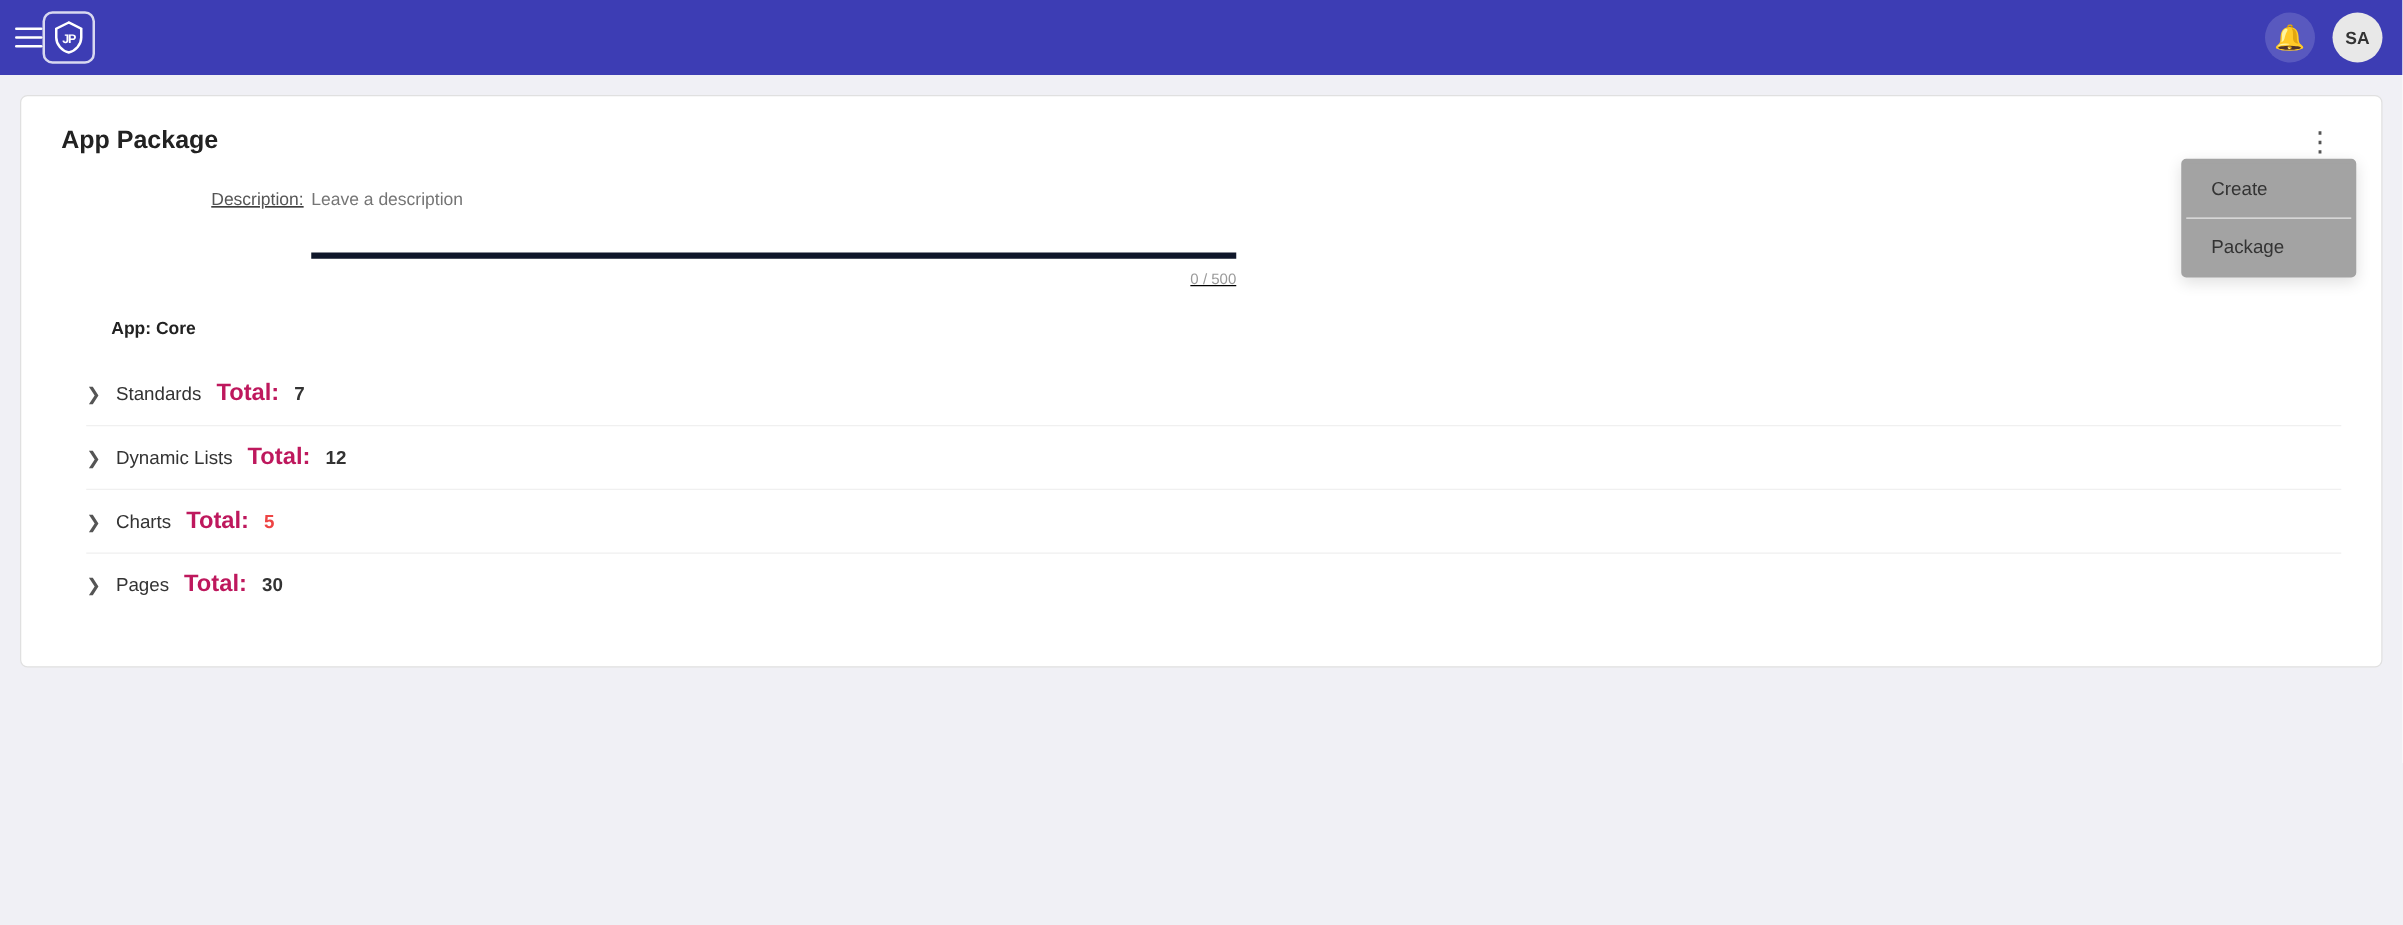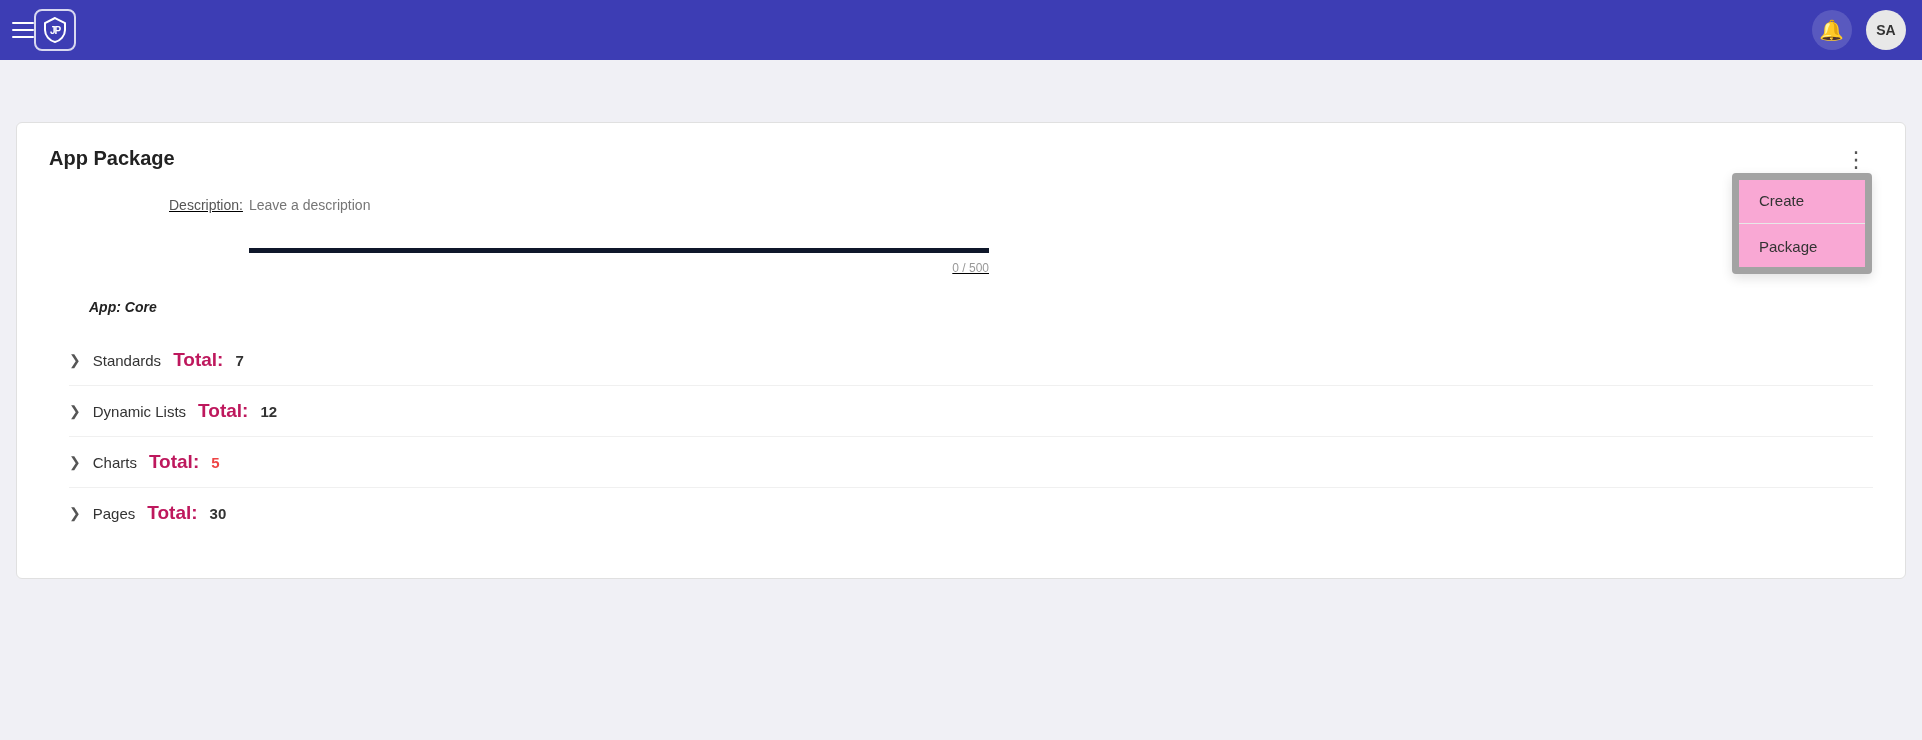--- a/index.html
+++ b/index.html
@@ -92,21 +92,20 @@
       justify-content: center;
       color: #333;
       font-weight: bold;
       font-size: 14px;
       cursor: pointer;
     }
 
     
     .main-content {
       padding: 16px;
-      margin-top: 46px;
     }
 
     .card {
       background: white;
       border-radius: 6px;
       border: 1px solid #e0e0e0;
       padding: 24px 32px 40px 32px;
       position: relative;
     }
 
@@ -132,23 +131,23 @@
       padding: 2px 6px;
       border-radius: 4px;
       line-height: 1;
       position: relative;
     }
 
     
     .dropdown-menu {
       position: absolute;
       top: 50px;
-      right: 33px;
-      background: #f9a8d4;
-      border: 7px solid #a3a3a3;
+      right: 20px;
+      background: #a3a3a3;
+      border: 4px solid #a3a3a3;
       border-radius: 4px;
       box-shadow: 0 4px 12px rgba(0,0,0,0.12);
       z-index: 100;
       min-width: 140px;
     }
 
     .dropdown-item {
       padding: 12px 20px;
       font-size: 15px;
       color: #333;
@@ -205,21 +204,20 @@
       text-align: right;
       font-size: 12px;
       color: #999;
       margin-top: 4px;
     }
 
     
     .app-info {
       margin-left: 40px;
       margin-bottom: 20px;
-      font-style: italic;
     }
 
     .app-name {
       font-size: 14px;
       font-weight: 600;
       color: #222;
       margin-bottom: 4px;
     }
 
     .app-version {

